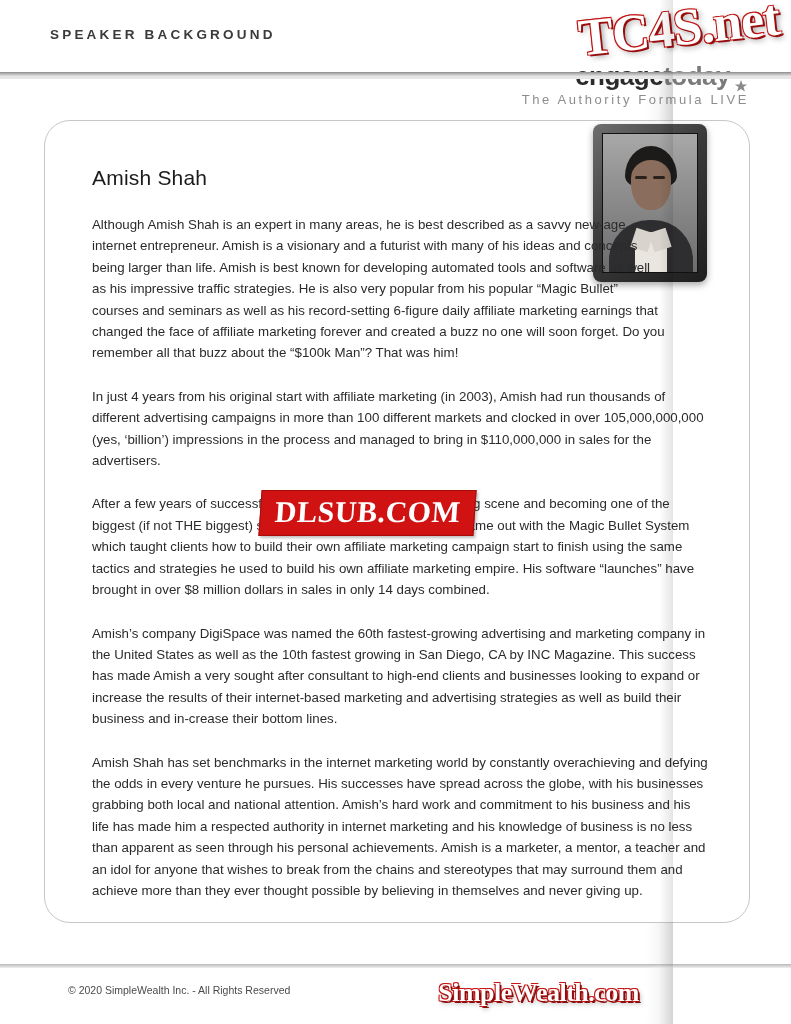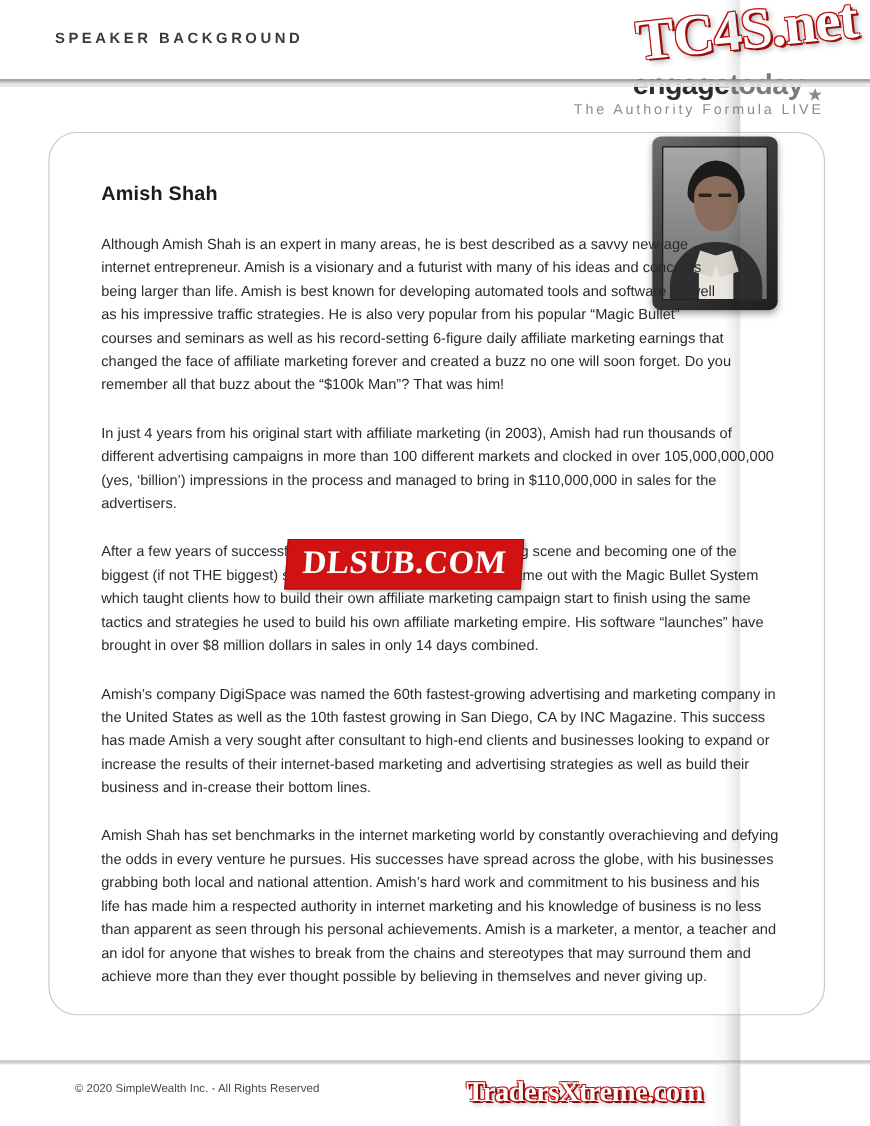--- a/index.html
+++ b/index.html
@@ -101,22 +101,22 @@
     background: #ffffff;
     box-sizing: border-box;
   }
   .card-inner {
     position: absolute;
     left: 47px;
     top: 45px;
     width: 574px;
   }
   .bio-name {
-    font-size: 18px;
-    font-weight: bold;
+    font-size: 21px;
+    font-weight: normal;
     color: #1b1b1b;
     margin: 0 0 24px 0;
     letter-spacing: 0.2px;
   }
   .bio-para {
     font-size: 13.3px;
     line-height: 21.4px;
     color: #2b2b2b;
     margin: 0 0 22px 0;
     width: 619px;
@@ -326,16 +326,16 @@
       <p class="bio-para">After a few years of successfully dominating the affiliate marketing scene and becoming one of the biggest (if not THE biggest) super affiliates in the world, Amish came out with the Magic Bullet System which taught clients how to build their own affiliate marketing campaign start to finish using the same tactics and strategies he used to build his own affiliate marketing empire. His software “launches” have brought in over $8 million dollars in sales in only 14 days combined.</p>
       <p class="bio-para">Amish’s company DigiSpace was named the 60th fastest-growing advertising and marketing company in the United States as well as the 10th fastest growing in San Diego, CA by INC Magazine. This success has made Amish a very sought after consultant to high-end clients and businesses looking to expand or increase the results of their internet-based marketing and advertising strategies as well as build their business and in-crease their bottom lines.</p>
       <p class="bio-para">Amish Shah has set benchmarks in the internet marketing world by constantly overachieving and defying the odds in every venture he pursues. His successes have spread across the globe, with his businesses grabbing both local and national attention. Amish’s hard work and commitment to his business and his life has made him a respected authority in internet marketing and his knowledge of business is no less than apparent as seen through his personal achievements. Amish is a marketer, a mentor, a teacher and an idol for anyone that wishes to break from the chains and stereotypes that may surround them and achieve more than they ever thought possible by believing in themselves and never giving up.</p>
     </div>
   </div>
 
   <div class="wm-dlsub">DLSUB.COM</div>
 
   <div class="footer-rule"></div>
   <div class="footer-text">© 2020 SimpleWealth Inc. - All Rights Reserved</div>
-  <div class="wm-txt">TradersXtreme.com</div>
+  <div class="wm-txt">SimpleWealth.com</div>
 
   <div class="edge-shadow"></div>
 </div>
 
 </body></html>

